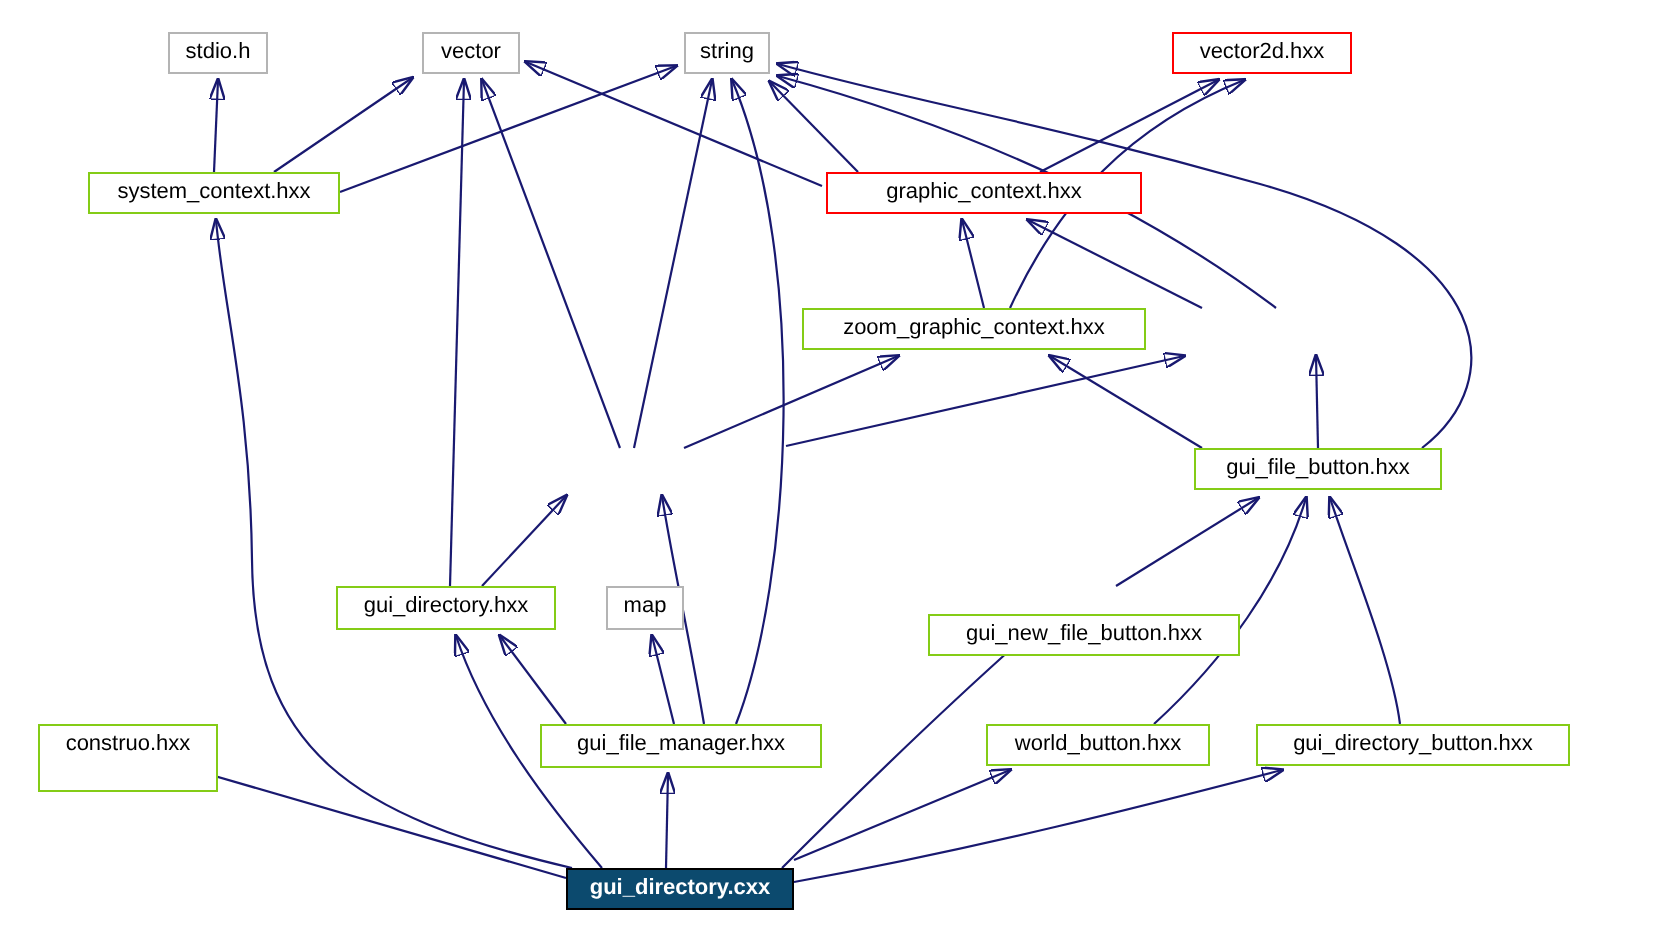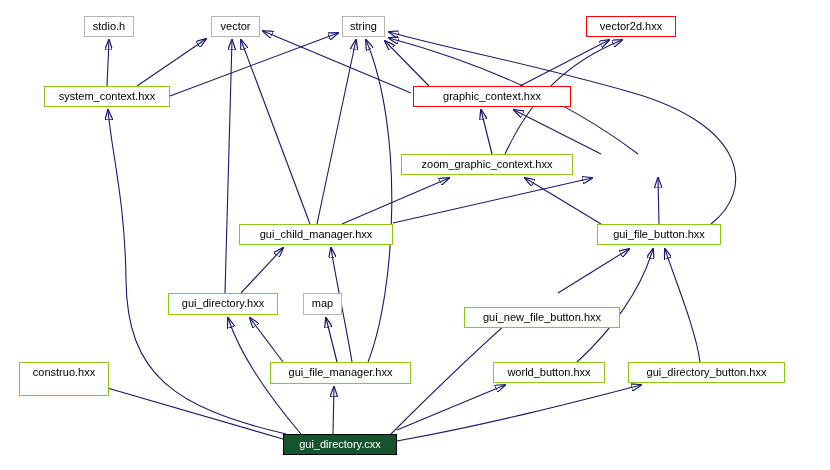--- a/index.html
+++ b/index.html
@@ -19,21 +19,21 @@
     border:1px solid #84cc16;
     color:#000000;
     font-size:11px;
     line-height:19px;
     text-align:center;
     white-space:nowrap;
     overflow:hidden;
   }
   .node.kind-system{border-color:#b4b4b4;}
   .node.kind-truncated{border-color:#ff0000;}
-  .node.kind-root{background:#14532d;color:#ffffff;border-color:#000000;}
+  .node.kind-root{background:#0c4a6e;color:#ffffff;border-color:#000000;font-weight:bold;}
 </style>
 </head>
 <body>
 
 <div class="canvas">
 
   <svg class="edges" width="830" height="470" viewBox="0 0 830 470" xmlns="http://www.w3.org/2000/svg">
     <defs>
       <marker id="arrow" viewBox="0 0 10 7" refX="9" refY="3.5" markerWidth="10" markerHeight="7" orient="auto">
         <path d="M0,0 L10,3.5 L0,7 z" fill="#191970"></path>
@@ -75,21 +75,20 @@
     <path marker-end="url(#arrow)" d="M397,441 C490,424 572,403 641,385"></path>
   </svg>
 
   <div class="node kind-system" style="left:84px;top:16px;width:50px;height:21px">stdio.h</div>
   <div class="node kind-system" style="left:211px;top:16px;width:49px;height:21px">vector</div>
   <div class="node kind-system" style="left:342px;top:16px;width:43px;height:21px">string</div>
   <div class="node kind-truncated" style="left:586px;top:16px;width:90px;height:21px">vector2d.hxx</div>
   <div class="node" style="left:44px;top:86px;width:126px;height:21px">system_context.hxx</div>
   <div class="node kind-truncated" style="left:413px;top:86px;width:158px;height:21px">graphic_context.hxx</div>
   <div class="node" style="left:401px;top:154px;width:172px;height:21px">zoom_graphic_context.hxx</div>
-  <div class="node" style="left:239px;top:224px;width:154px;height:21px">gui_child_manager.hxx</div>
   <div class="node" style="left:597px;top:224px;width:124px;height:21px">gui_file_button.hxx</div>
   <div class="node" style="left:168px;top:293px;width:110px;height:22px">gui_directory.hxx</div>
   <div class="node kind-system" style="left:303px;top:293px;width:39px;height:22px">map</div>
   <div class="node" style="left:464px;top:307px;width:156px;height:21px">gui_new_file_button.hxx</div>
   <div class="node" style="left:19px;top:362px;width:90px;height:34px">construo.hxx</div>
   <div class="node" style="left:270px;top:362px;width:141px;height:22px">gui_file_manager.hxx</div>
   <div class="node" style="left:493px;top:362px;width:112px;height:21px">world_button.hxx</div>
   <div class="node" style="left:628px;top:362px;width:157px;height:21px">gui_directory_button.hxx</div>
   <div class="node kind-root" style="left:283px;top:434px;width:114px;height:21px">gui_directory.cxx</div>
 

